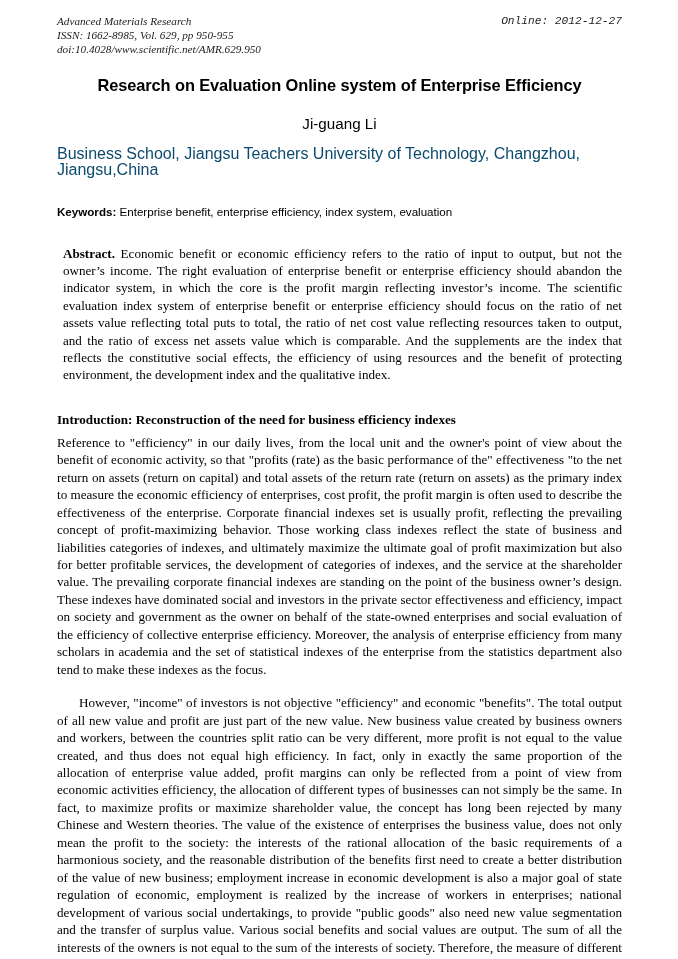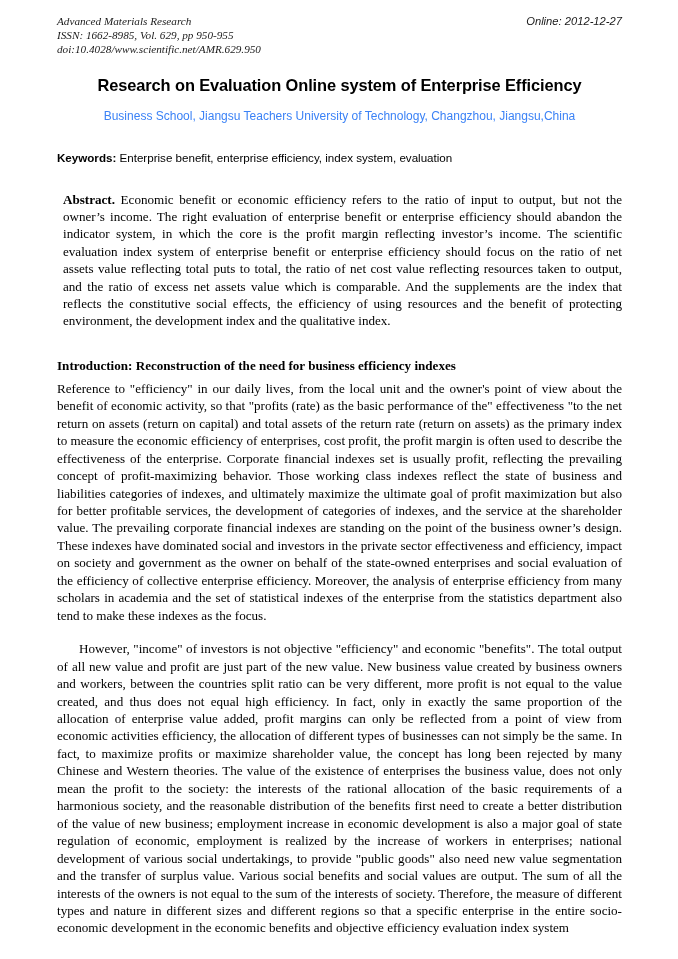--- a/index.html
+++ b/index.html
@@ -33,21 +33,21 @@
     color: #1a1a1a;
     margin-bottom: 0;
   }
   .journal-header .line {
     white-space: nowrap;
   }
   .online-date {
     position: absolute;
     right: 0;
     top: 0;
-    font-family: Liberation Sans, sans-serif;
+    font-family: Liberation Mono, monospace;
     font-style: italic;
     font-size: 11.2px;
     line-height: 14.2px;
     color: #1a1a1a;
     white-space: nowrap;
   }
 
   
   .paper-title {
     font-family: "Liberation Sans", sans-serif;
@@ -62,24 +62,23 @@
   .author {
     font-family: "Liberation Sans", sans-serif;
     font-size: 15.2px;
     line-height: 19px;
     text-align: center;
     color: #000000;
     margin: 19px 0 0 0;
   }
   .affiliation {
     font-family: "Liberation Sans", sans-serif;
-    font-size: 12px;
+    font-size: 16px;
     line-height: 16px;
-    text-align: center;
-    color: #3b82f6;
+    color: #0c4a6e;
     margin: 13px 0 0 0;
   }
   .keywords {
     font-family: "Liberation Sans", sans-serif;
     font-size: 11.6px;
     line-height: 15px;
     color: #000000;
     margin: 26px 0 0 0;
     text-align: left;
   }
@@ -136,20 +135,21 @@
 
     <div class="journal-header">
       <div class="line">Advanced Materials Research</div>
       <div class="line">ISSN: 1662-8985, Vol. 629, pp 950-955</div>
       <div class="line">doi:10.4028/www.scientific.net/AMR.629.950</div>
       <div class="online-date">Online: 2012-12-27</div>
     </div>
 
     <h1 class="paper-title">Research on Evaluation Online system of Enterprise Efficiency</h1>
 
+    <div class="author">Ji-guang Li</div>
 
     <div class="affiliation">Business School, Jiangsu Teachers University of Technology, Changzhou, Jiangsu,China</div>
 
     <div class="keywords"><b>Keywords:</b><span> Enterprise benefit, enterprise efficiency, index system, evaluation</span></div>
 
     <div class="abstract"><b>Abstract.</b><span> Economic benefit or economic efficiency refers to the ratio of input to output, but not the owner’s income. The right evaluation of enterprise benefit or enterprise efficiency should abandon the indicator system, in which the core is the profit margin reflecting investor’s income. The scientific evaluation index system of enterprise benefit or enterprise efficiency should focus on the ratio of net assets value reflecting total puts to total, the ratio of net cost value reflecting resources taken to output, and the ratio of excess net assets value which is comparable. And the supplements are the index that reflects the constitutive social effects, the efficiency of using resources and the benefit of protecting environment, the development index and the qualitative index.</span></div>
 
     <div class="section-heading">Introduction: Reconstruction of the need for business efficiency indexes</div>
 
     <div class="body-para">Reference to "efficiency" in our daily lives, from the local unit and the owner's point of view about the benefit of economic activity, so that "profits (rate) as the basic performance of the" effectiveness "to the net return on assets (return on capital) and total assets of the return rate (return on assets) as the primary index to measure the economic efficiency of enterprises, cost profit, the profit margin is often used to describe the effectiveness of the enterprise. Corporate financial indexes set is usually profit, reflecting the prevailing concept of profit-maximizing behavior. Those working class indexes reflect the state of business and liabilities categories of indexes, and ultimately maximize the ultimate goal of profit maximization but also for better profitable services, the development of categories of indexes, and the service at the shareholder value. The prevailing corporate financial indexes are standing on the point of the business owner’s design. These indexes have dominated social and investors in the private sector effectiveness and efficiency, impact on society and government as the owner on behalf of the state-owned enterprises and social evaluation of the efficiency of collective enterprise efficiency. Moreover, the analysis of enterprise efficiency from many scholars in academia and the set of statistical indexes of the enterprise from the statistics department also tend to make these indexes as the focus.</div>

